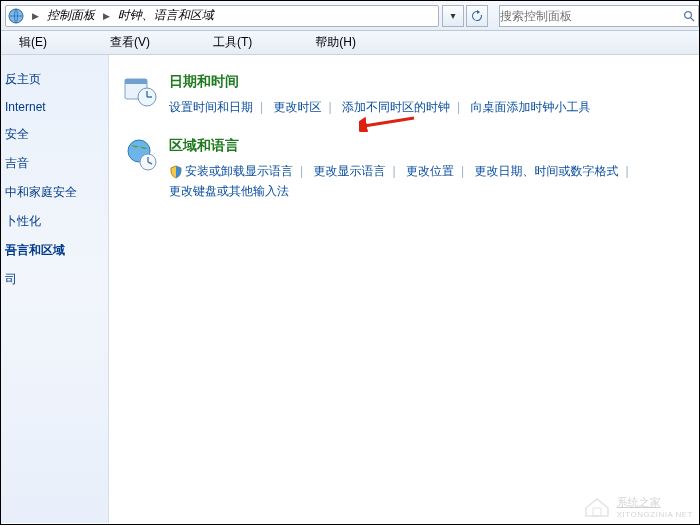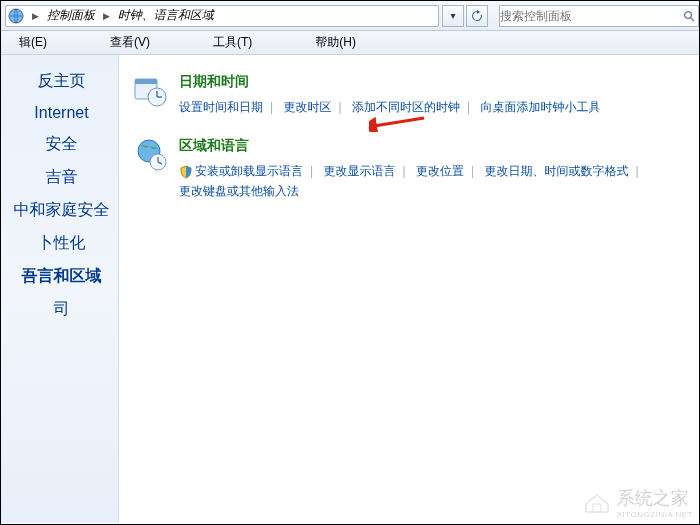--- a/index.html
+++ b/index.html
@@ -10,21 +10,21 @@
   .chev { color:#555; font-size:9px; padding:0 4px;}
   .addr-left { flex:1; display:flex; align-items:center; border:1px solid #a8b4c4; background:#fff; height:22px; border-radius:2px; margin-right:3px;}
   .addr-controls{ display:flex; align-items:center; gap:2px;}
   .small-btn{ width:22px; height:22px; border:1px solid #a8b4c4; background:linear-gradient(#fdfefe,#e4ecf6); display:flex; align-items:center; justify-content:center; font-size:10px; color:#333;}
   .searchbox{ flex:0 0 200px; height:22px; border:1px solid #a8b4c4; background:#fff; display:flex; align-items:center; margin-left:11px;}
   .searchbox span.mag{ width:18px; display:flex; align-items:center; justify-content:center;}
   .searchbox input{ border:none; outline:none; font-size:12px; color:#888; flex:1;}
   .menubar{ height:24px; background:linear-gradient(#f4f7fc,#e7edf6); border-bottom:1px solid #c9d3e0; display:flex; align-items:center; font-size:12px; padding-left:2px;gap:31px;}
   .menubar span{ padding:3px 8px; cursor:default;}
   .body-area{ display:flex; height:calc(100% - 55px);}
-  .sidebar{ width:118px; border-right:1px solid #d6dde8; background:linear-gradient(180deg,#eaf1fb 0%, #f2f6fc 50%, #e8effa 100%); padding-top:10px; font-size:16px;text-align:center;}
+  .sidebar{ width:108px; border-right:1px solid #d6dde8; background:linear-gradient(180deg,#eaf1fb 0%, #f2f6fc 50%, #e8effa 100%); padding-top:10px; font-size:12px;}
   .sidebar .item{ padding:6px 0 6px 4px; color:#003a8a;}
   .sidebar .item.active{ color:#003a8a; font-weight:bold;}
   .content{ flex:1; padding:18px 14px; font-size:12px; position:relative;}
   .section{ display:flex; margin-bottom:20px;}
   .section .icon{ width:36px; height:36px; margin-right:10px; flex-shrink:0;}
   .section h3{ color:#1f7a1f; font-size:14px; font-weight:bold; margin-bottom:6px;}
   .links{ line-height:20px;}
   .links a{ color:#0a4ea0; text-decoration:none; cursor:pointer;}
   .sep{ color:#9fb2c9; padding:0 7px;}
   .shield{ display:inline-block; vertical-align:middle; width:14px; height:14px; margin-right:2px;}
@@ -144,19 +144,19 @@
         </defs>
       <line x1="55" y1="6" x2="5" y2="14" stroke="#d21" stroke-width="3" marker-end="url(#ah)"></line>
     </svg>
 
     <div class="watermark">
       <svg class="houseico" viewBox="0 0 28 22">
           <path d="M3 12L14 3l11 9v8H3z" fill="none" stroke="#666" stroke-width="1.5"></path>
           <rect x="10" y="12" width="8" height="8" fill="none" stroke="#666"></rect>
         </svg>
       <div>
-        <div style="font-size:18px;">系统之家</div>
+        <div style="font-size:11px;text-decoration:underline;">系统之家</div>
         <div style="font-size:8px; letter-spacing:0.5px;">XITONGZINIA NET</div>
       </div>
     </div>
 
   </div>
 </div>
 
 </body></html>

